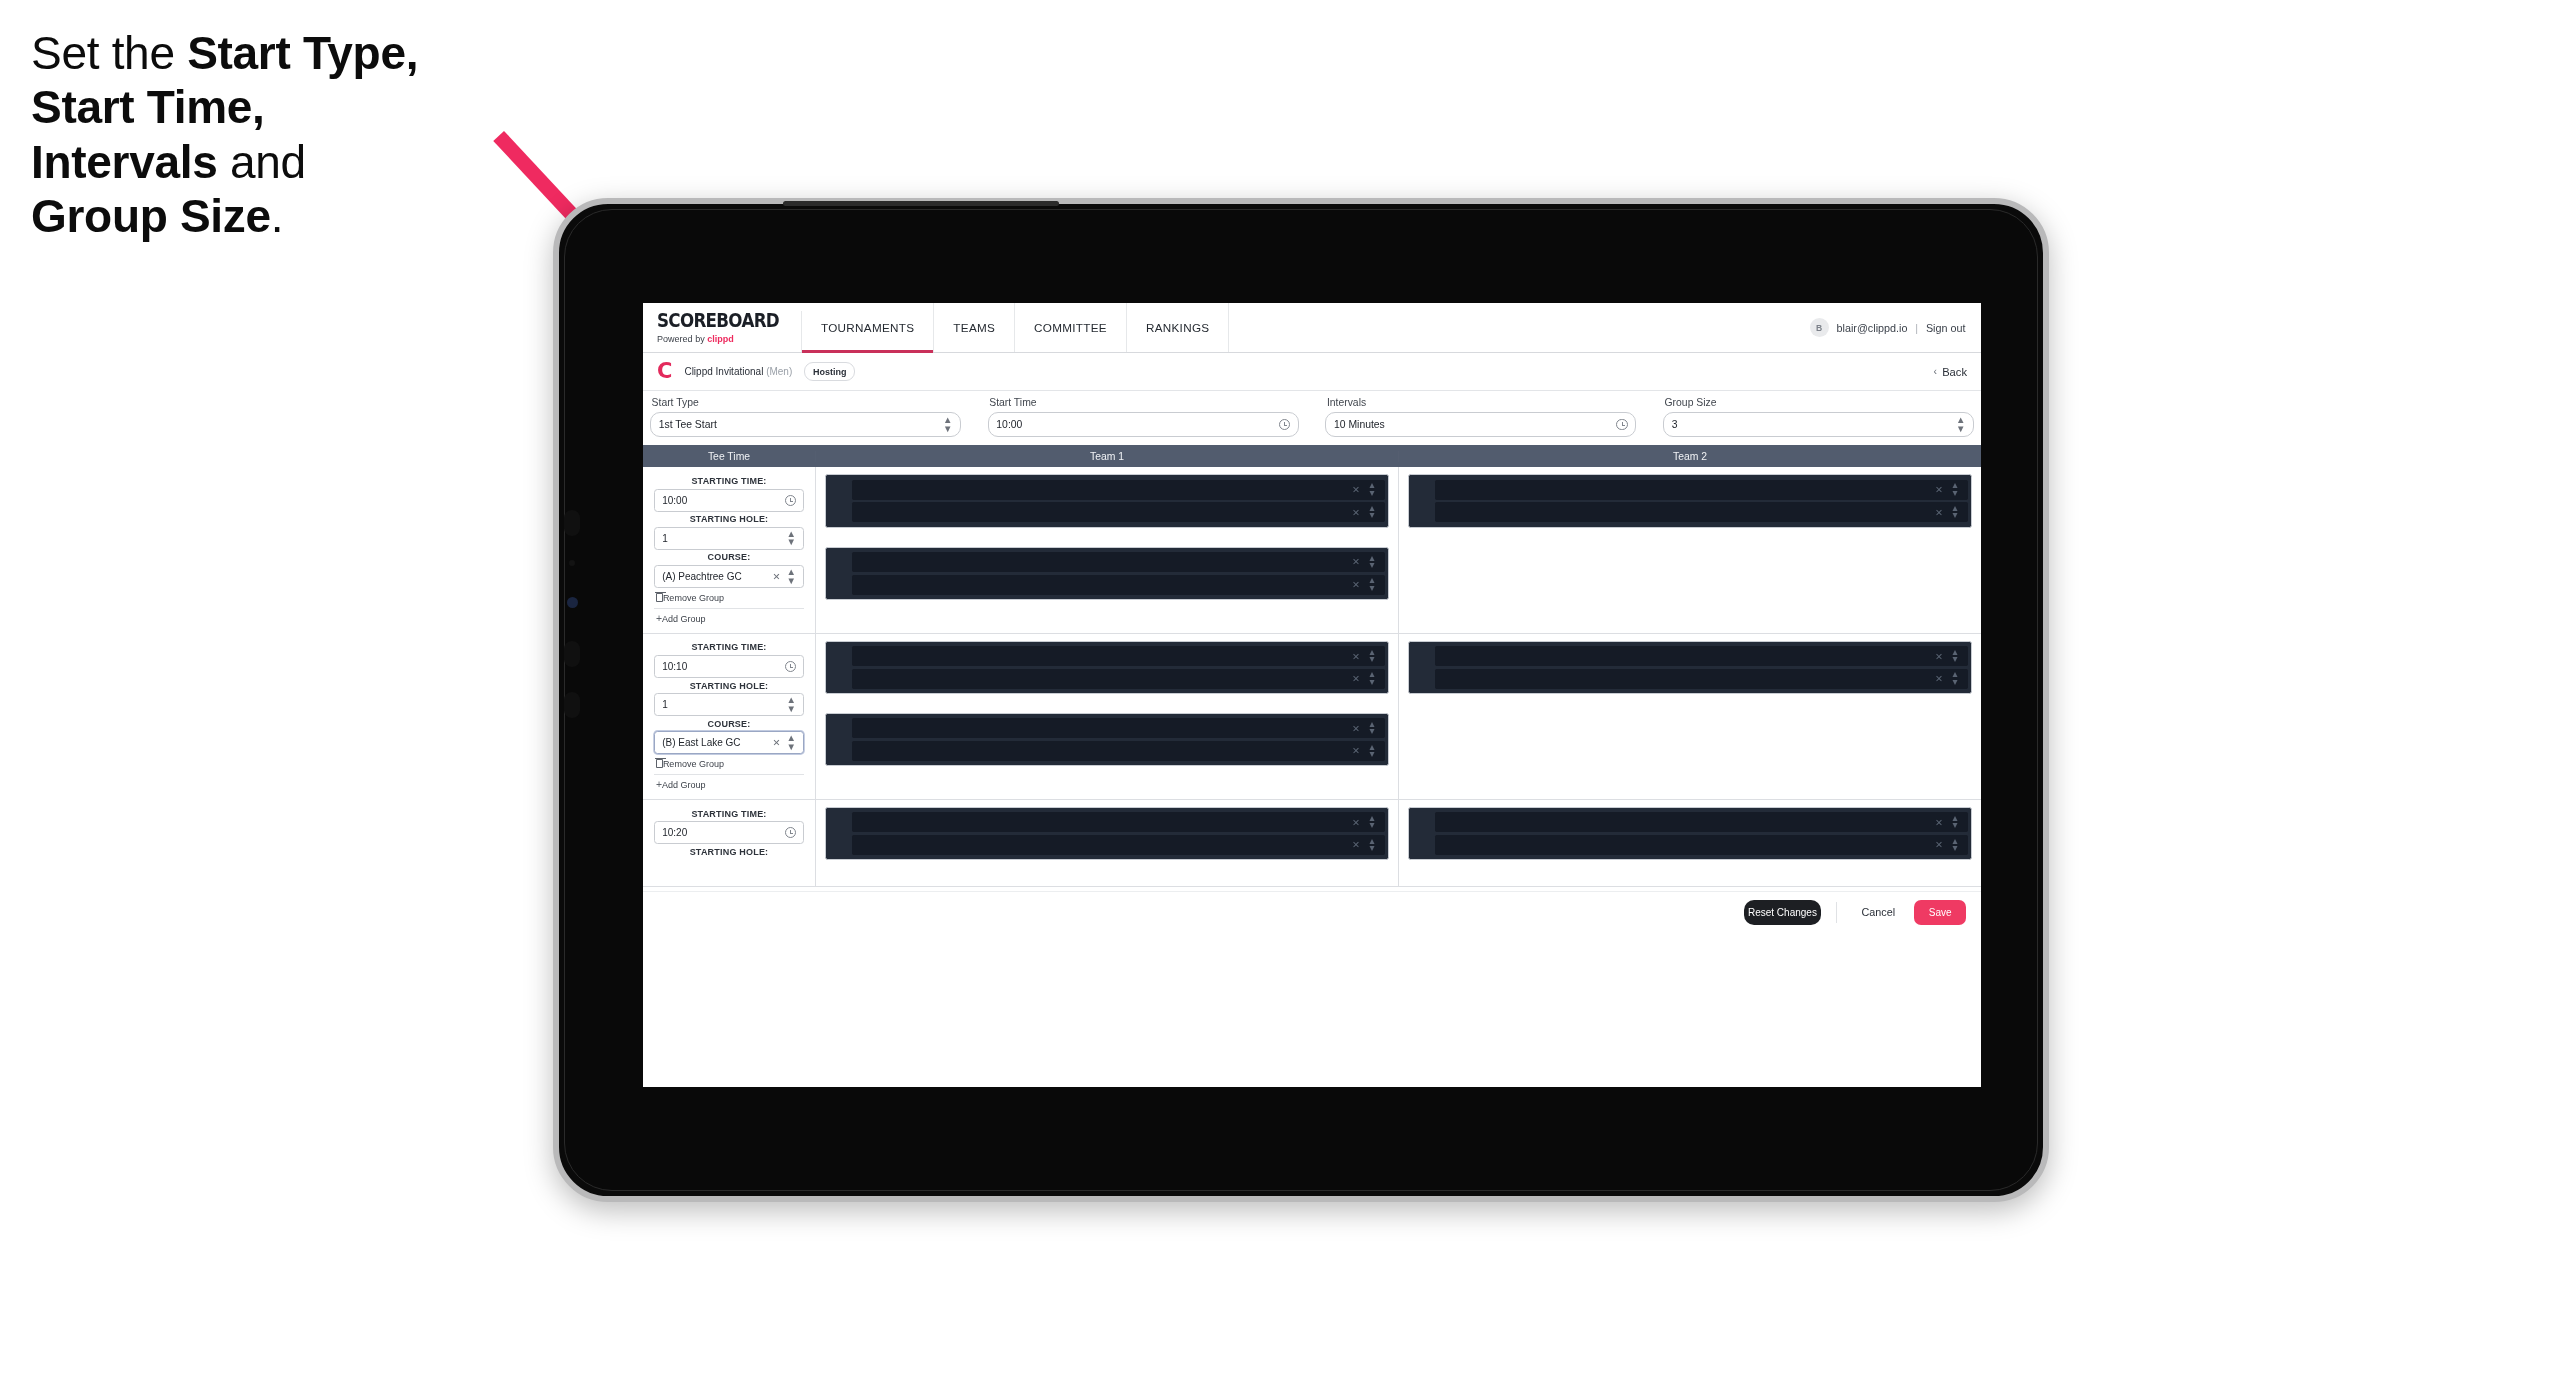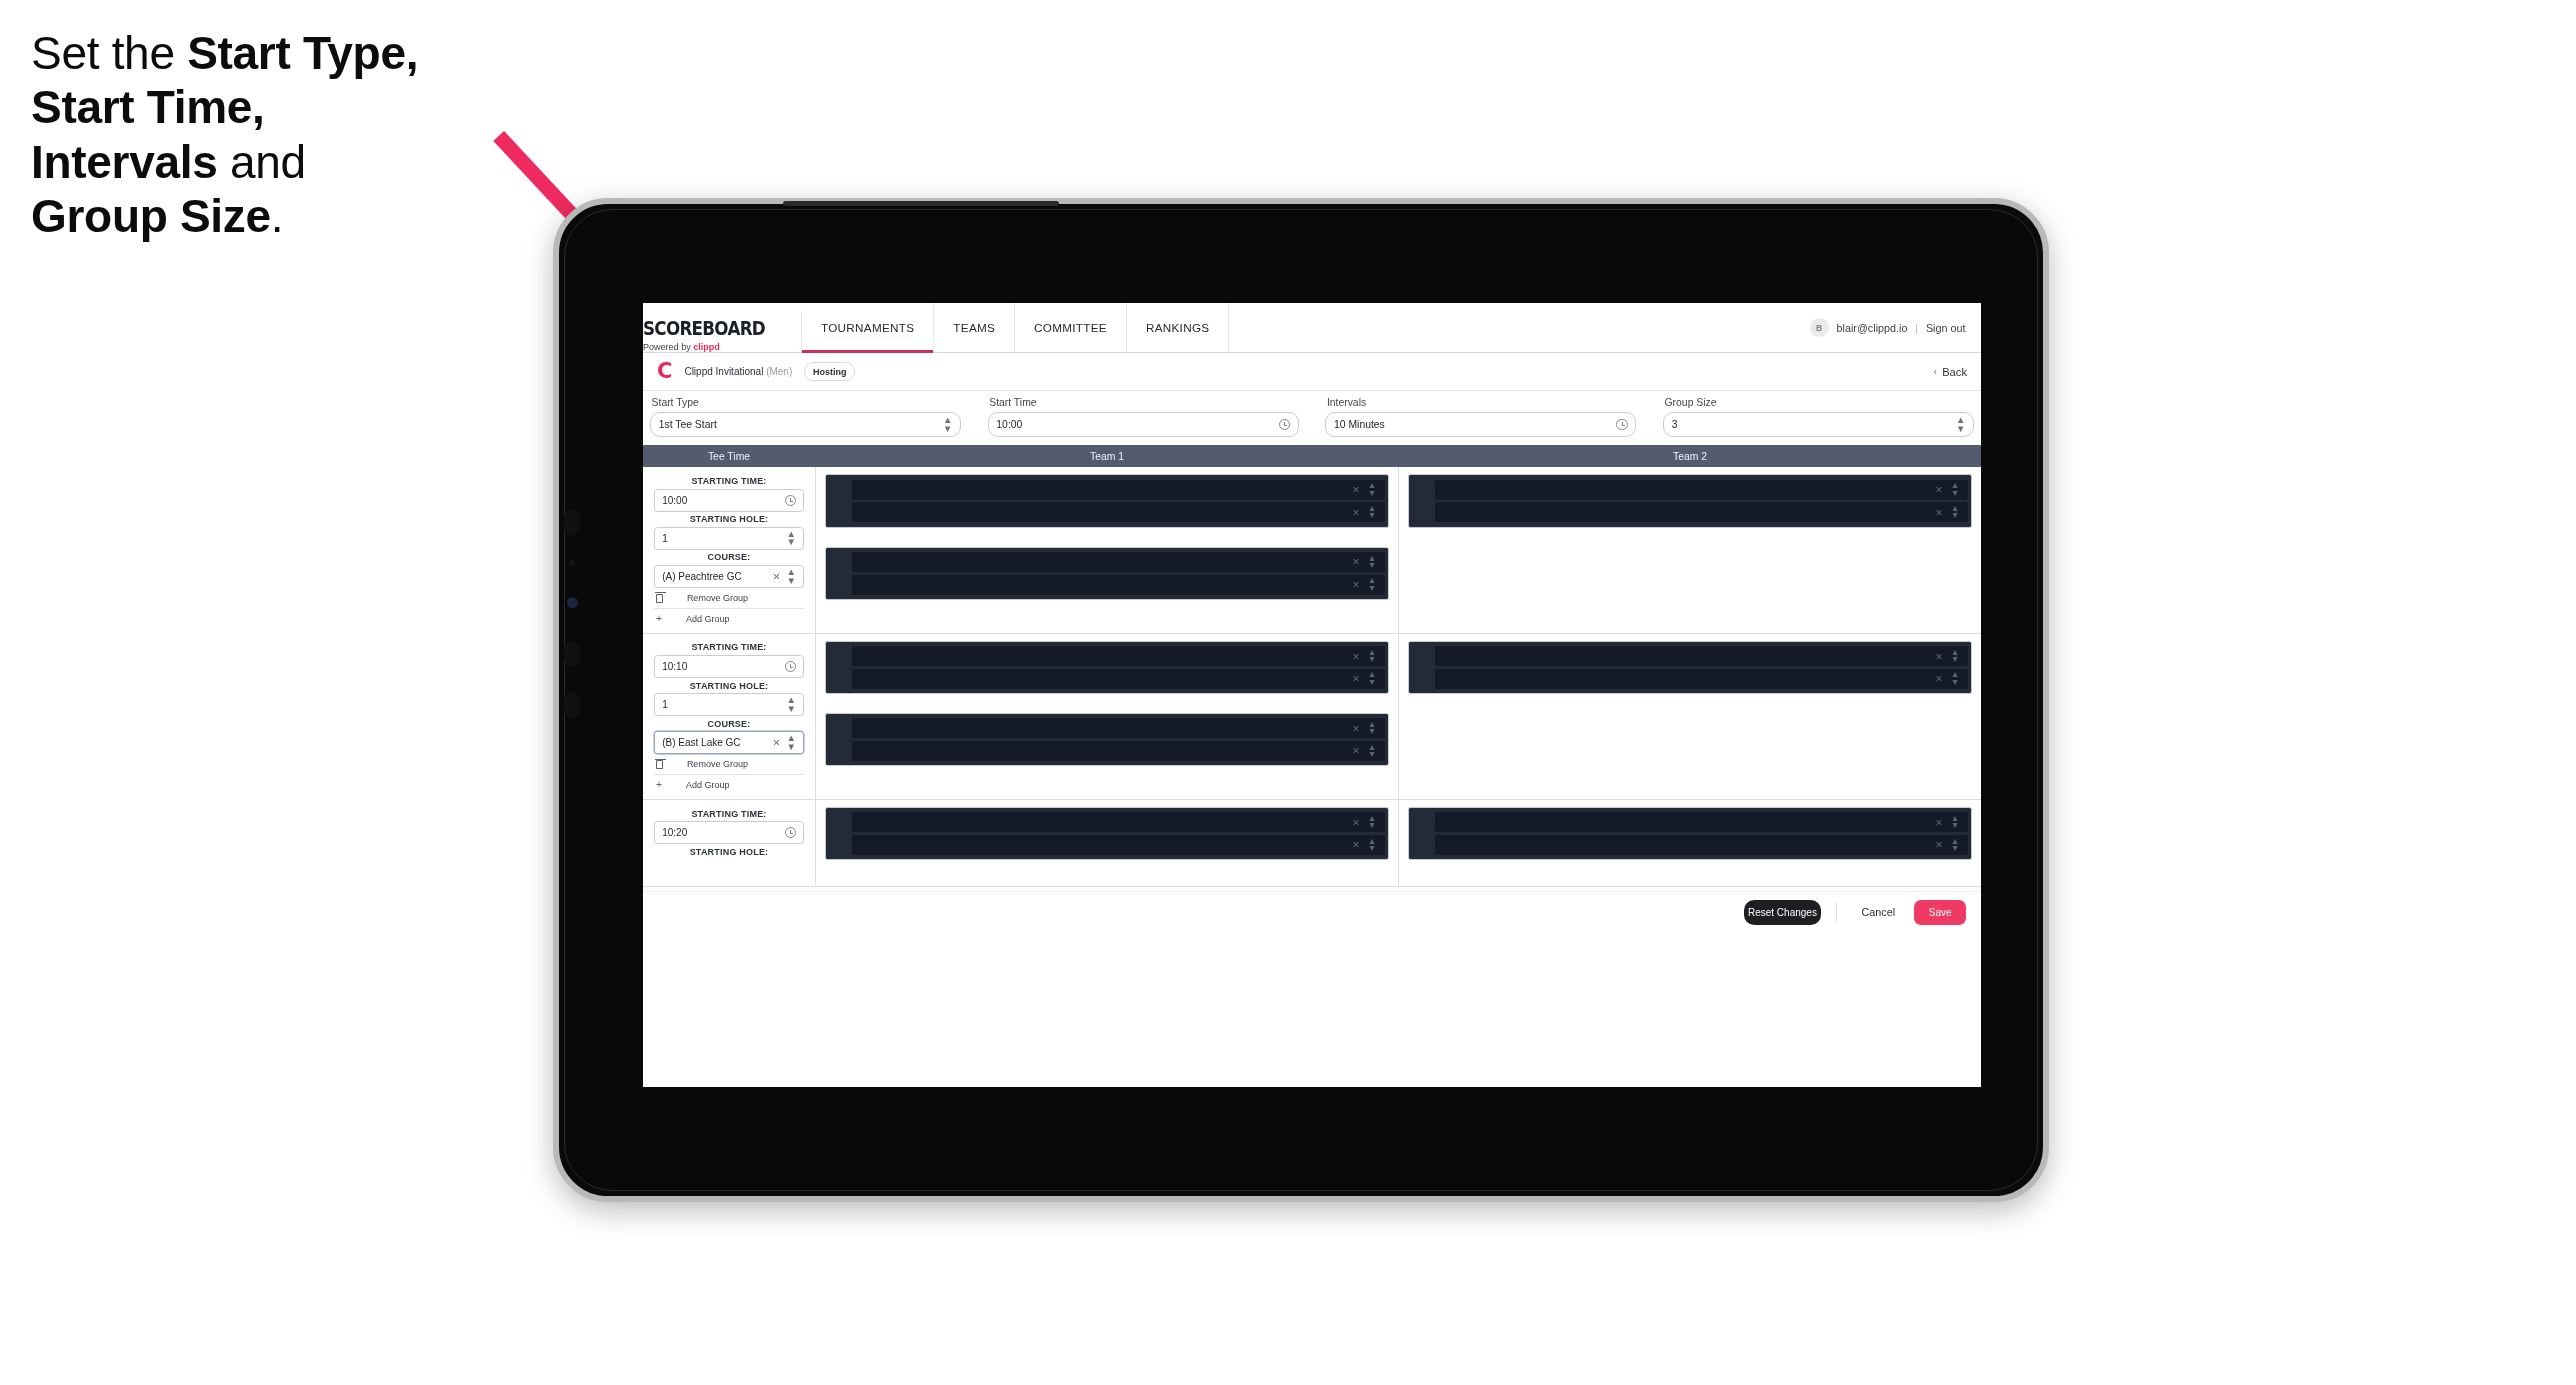--- a/index.html
+++ b/index.html
@@ -42,21 +42,21 @@
   .top-speaker { position:absolute; left: 224px; top:-3.5px; width: 276px; height:5.2px; background:#2b2b2b; border-radius:2.6px;}
 
   
   .app {
     position:absolute; left: 643px; top: 303px; width: 1338px; height: 784px;
     background:#ffffff; overflow:hidden;
   }
 
   
   .topbar { height: 50px; display:flex; align-items:stretch; border-bottom:0.9px solid #d7d9dd; background:#fff; position:relative;}
-  .logo-wrap { width: 159px; display:flex; flex-direction:column; justify-content:flex-end; border-right:0.9px solid #e6e8ea;margin-top:8px;}
+  .logo-wrap { width: 159px; display:flex; flex-direction:column; justify-content:flex-start; padding-left:14px; border-right:0.9px solid #e6e8ea;margin-top:8px;}
   .logo-main {
     font-family:"DejaVu Sans", sans-serif; font-weight:800; font-size:19px; letter-spacing:-0.8px;
     color:#1b1f26; transform: scaleX(0.88); transform-origin:left center; line-height:1;
   }
   .logo-sub { font-size:9.5px; color:#3a3f47; margin-top:2.6px; transform:scaleX(0.95); transform-origin:left center;}
   .logo-sub .pink { color:#ef २3 5c; }
   .logo-sub .pink { color:#ee2a5e; font-weight:600;}
   .nav { display:flex; align-items:stretch; }
   .nav-item {
     display:flex; align-items:center; padding: 0 19px; font-size:11.7px; color:#252a31;
@@ -115,21 +115,21 @@
   }
   .mini-label { font-size:9px; font-weight:700; color:#2e333b; letter-spacing:0.2px; text-align:center; margin: 2.6px 0 2.6px;}
   .mini-box {
     height:23px; border:0.9px solid #c9ccd1; border-radius:3.5px; background:#fff;
     display:flex; align-items:center; padding:0 7px; font-size:10px; color:#23272e;
   }
   .mini-box.focus { border:0.9px solid #9aa7c4; box-shadow:0 0 0 0.9px #c2cbe0;}
   .mini-box .val{flex:1;}
   .mini-box .xico{ color:#6d727a; font-size:9.5px; margin-right:6px; cursor:pointer;}
   .grp-link {
-    display:flex; align-items:center; gap:24px; font-size:9px; color:#3a3f47; padding:5.2px 1.7px 4.3px;
+    display:flex; gap:0; font-size:9px; color:#3a3f47; padding:5.2px 1.7px 4.3px;
     cursor:pointer;
   }
   .grp-link.rm { border-bottom:0.9px solid #e1e3e6; }
   .trash { width:7px;height:8.6px;border:1px solid #5d626a; border-radius:0.9px; position:relative;}
   .trash::before{content:"";position:absolute;left:-1.7px;top:-2.6px;width:10.4px;height:1px;background:#5d626a;}
   .plus { color:#5d626a; font-size:10.4px; line-height:1; }
 
   .cell-team { flex:1; padding: 7px 8.6px; border-right:0.9px solid #dcdee2; }
   .cell-team.last { border-right:none; }
   .grpblock {

